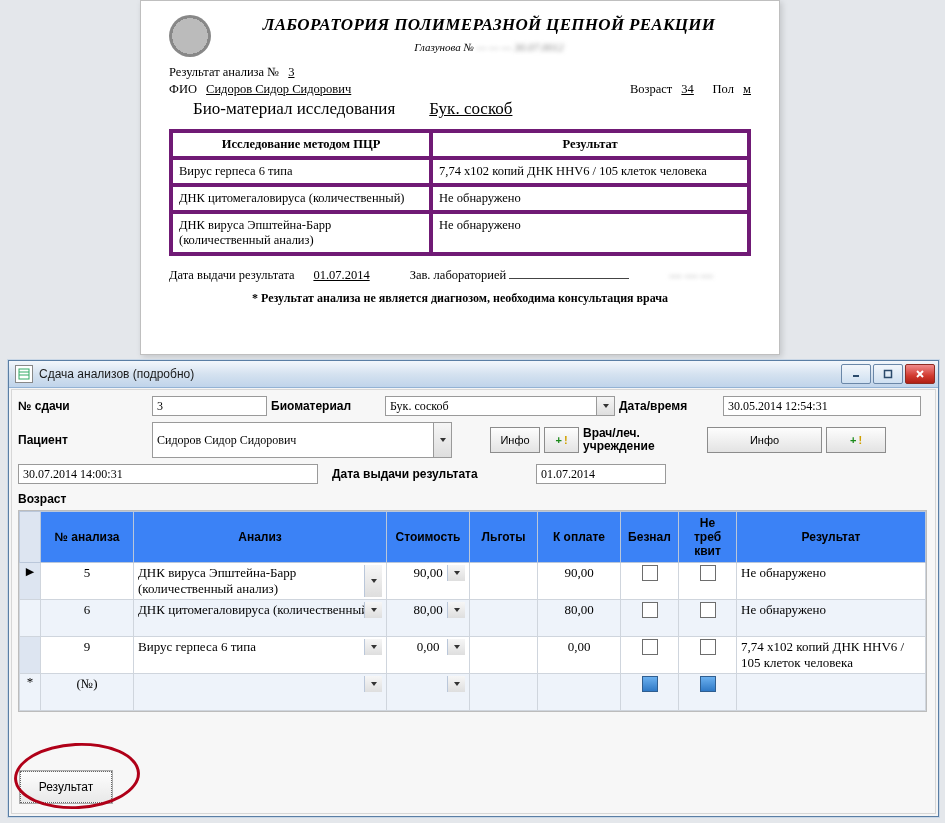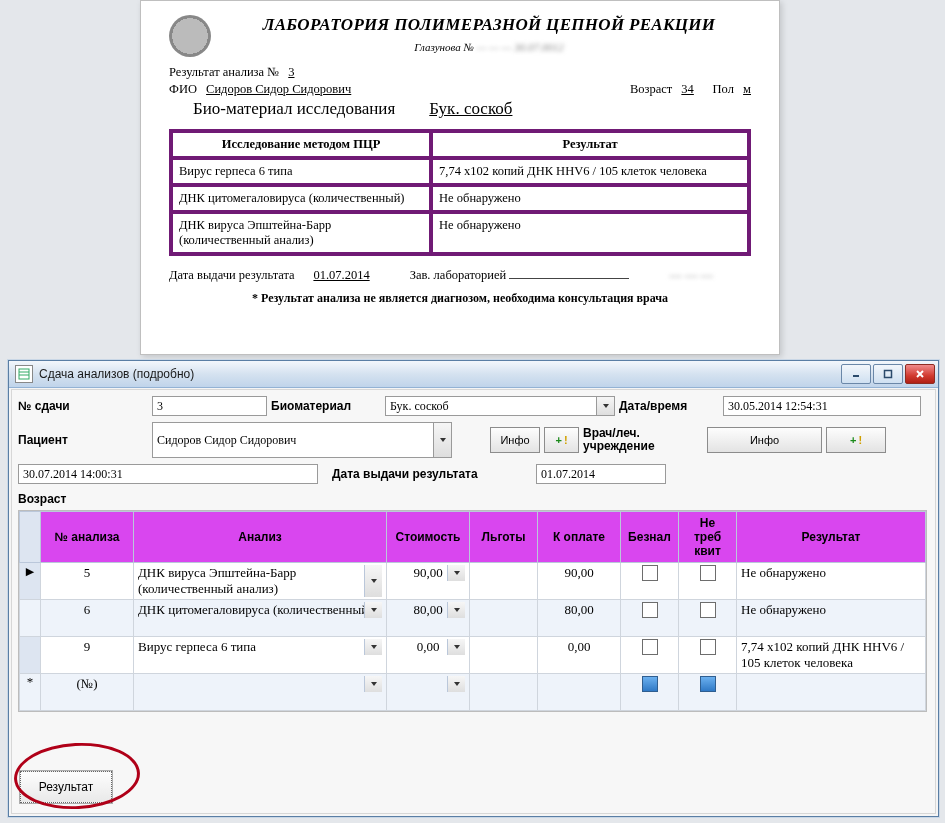--- a/index.html
+++ b/index.html
@@ -134,21 +134,21 @@
 
   
   .grid{
     margin:2px 8px 0 6px;
     border:1px solid #bcbcbc;
     background:#fff;
     font-family:"Times New Roman",serif;
   }
   .grid table{border-collapse:collapse;width:100%;}
   .grid th{
-    background:#d946ef; font-family:Tahoma,Arial,sans-serif; font-size:12px;
+    background:#3b82f6; font-family:Tahoma,Arial,sans-serif; font-size:12px;
     border:1px solid #bac7da; padding:4px 6px; font-weight:bold; text-align:center;
   }
   .grid td{
     border:1px solid #cfd5dd; padding:2px 4px; vertical-align:top; font-size:13px;
     height:32px;
   }
   .grid tr.alt td{background:#eef3fa;}
   .grid .selhdr{width:20px;background:#dde5f1;text-align:center;padding:0;}
   .grid .selhdr.cur{background:#dde5f1;}
   .grid .selmark{font-size:11px;}

